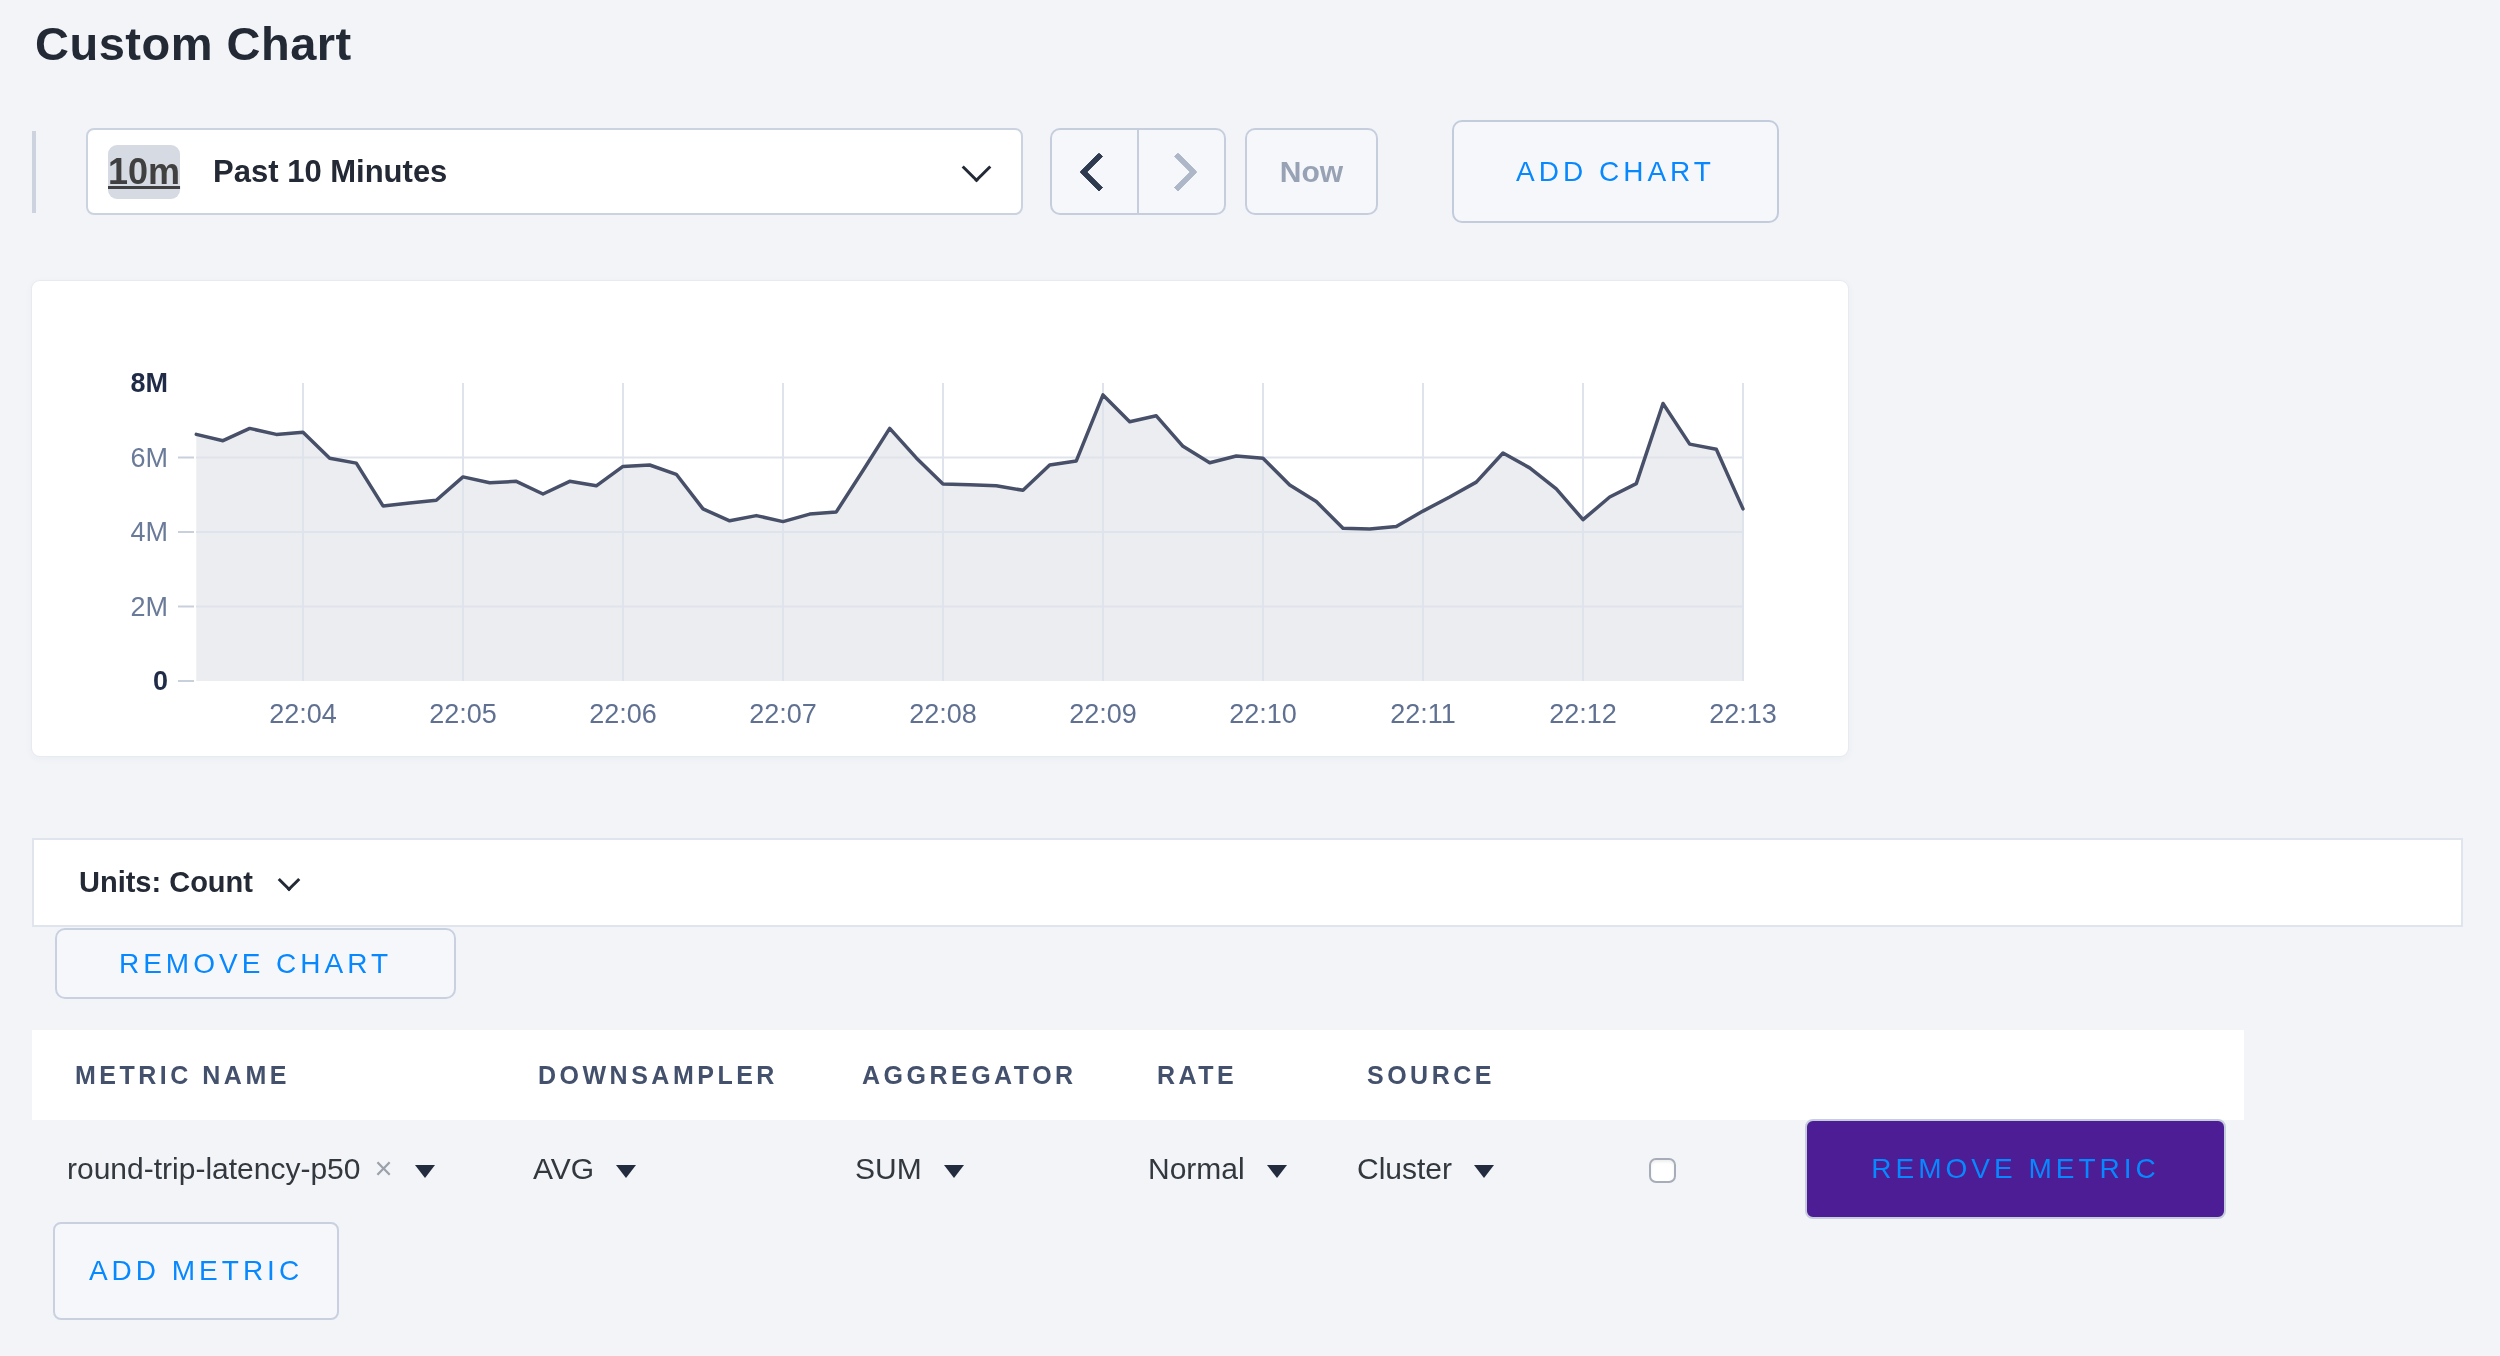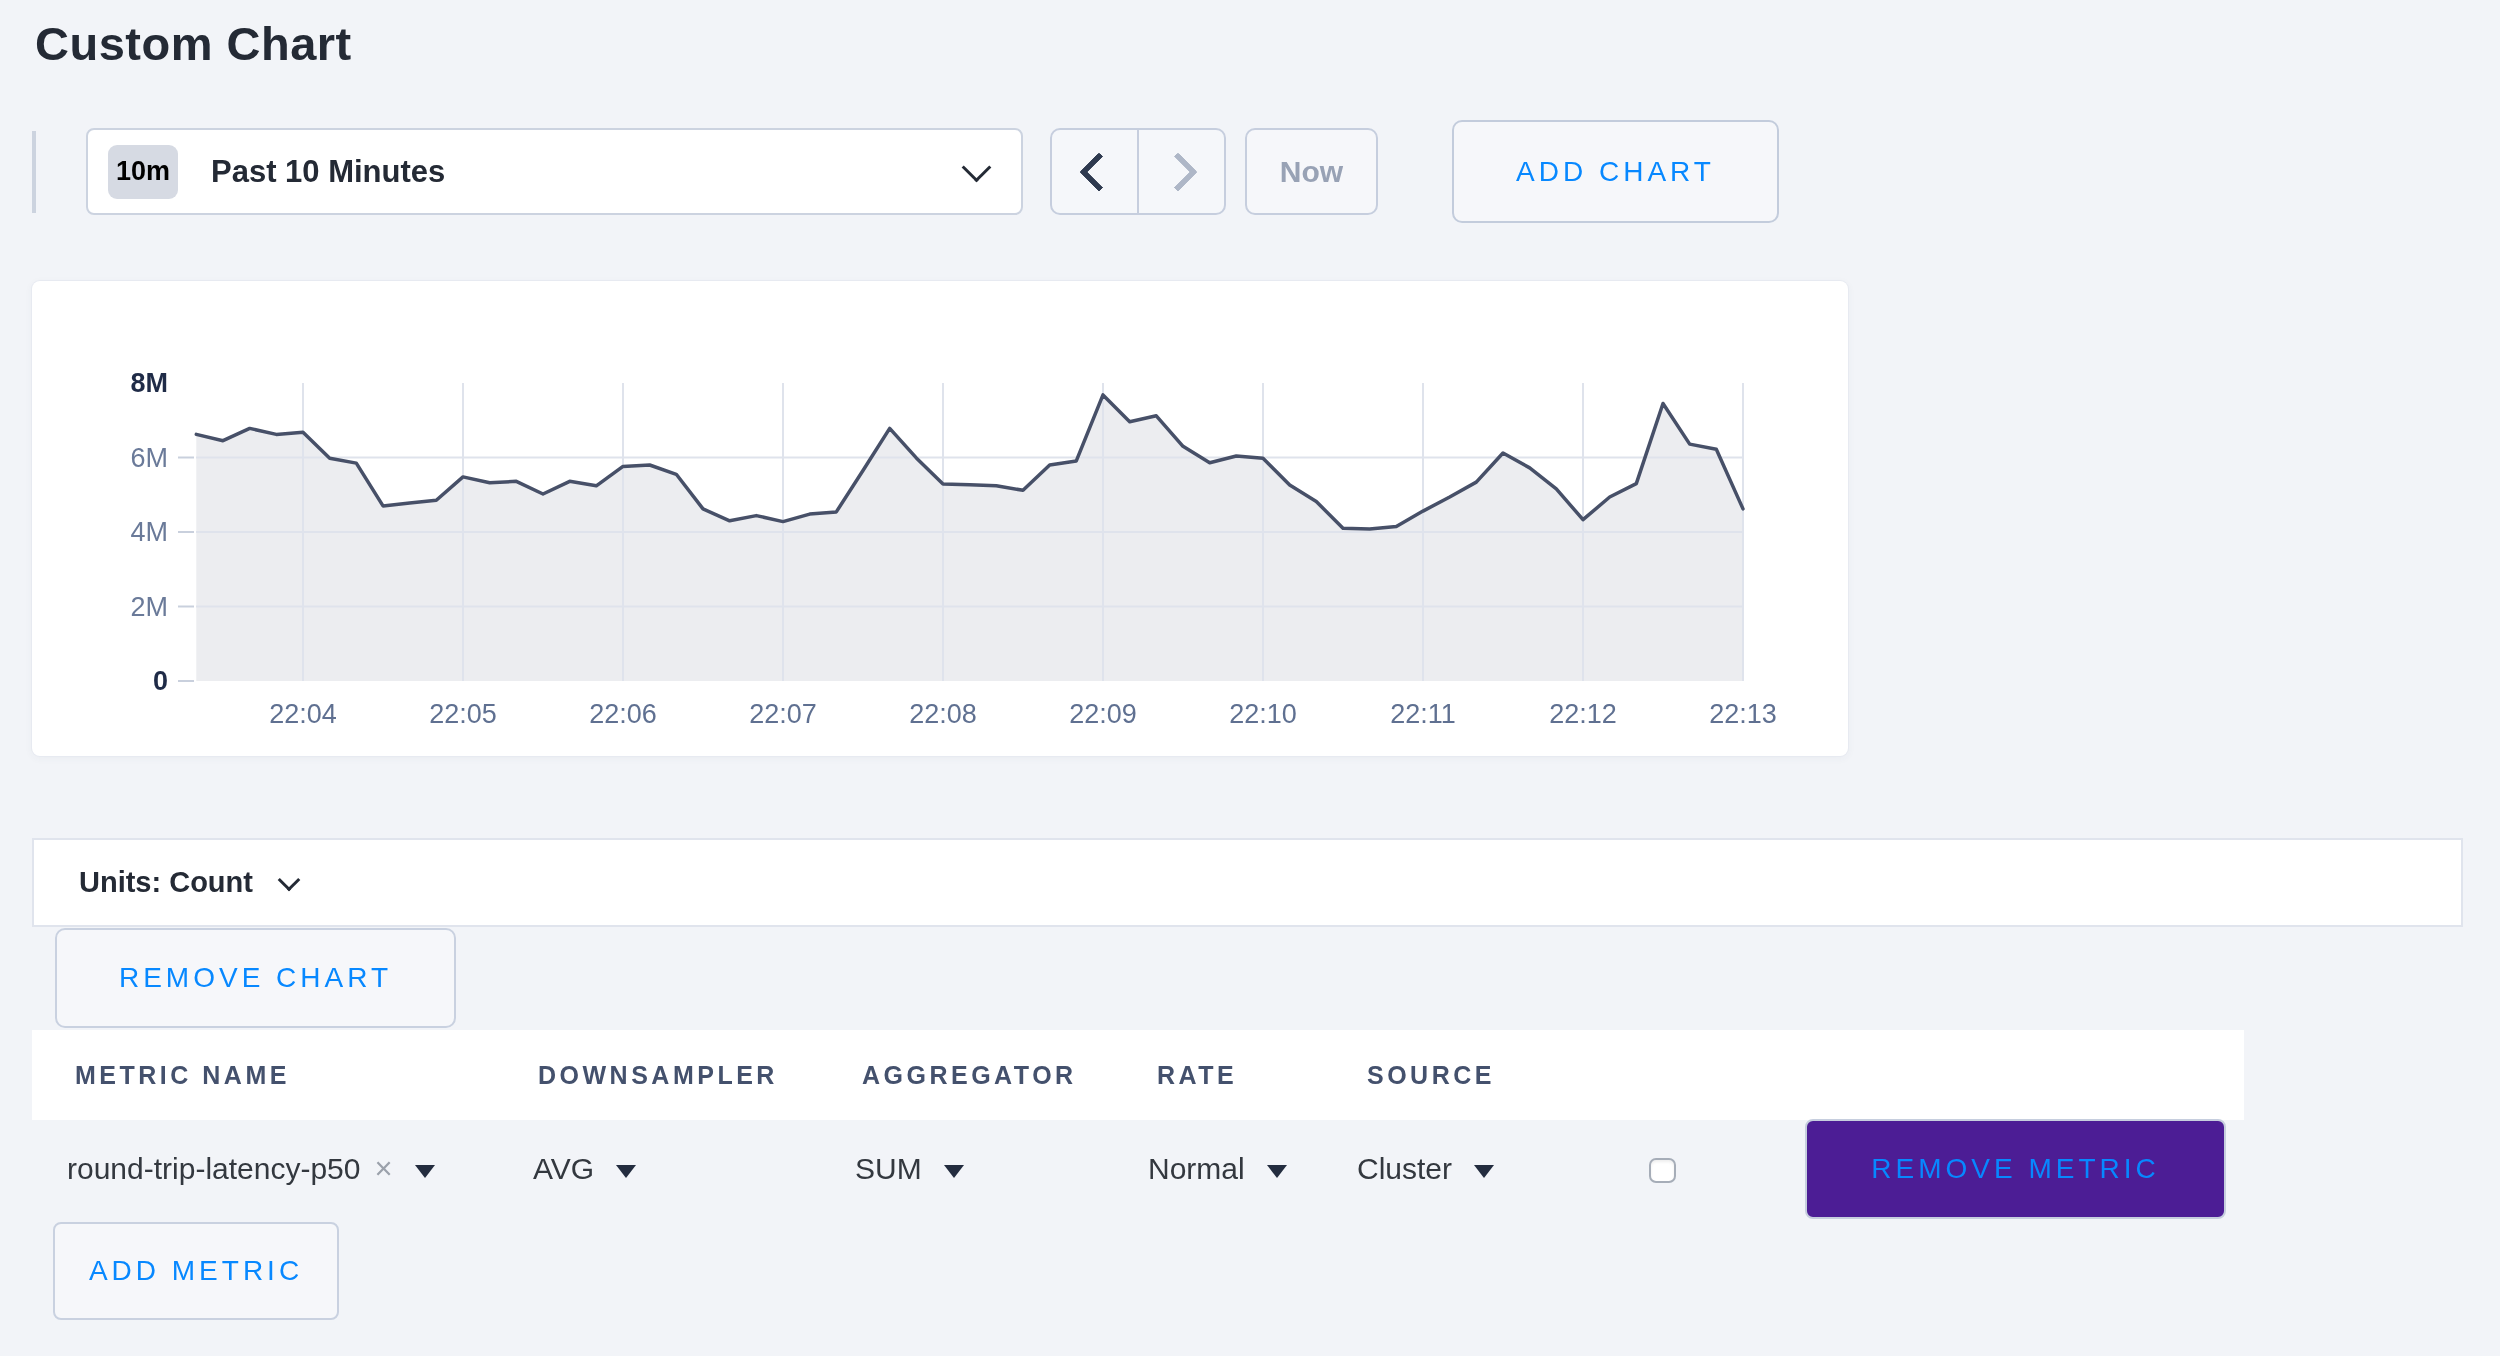--- a/index.html
+++ b/index.html
@@ -15,22 +15,22 @@
     left:35px;top:16px;font-size:47px;font-weight:700;color:#242a35;letter-spacing:.5px;
   }
   
   .accent-rule{left:32px;top:131px;width:4px;height:82px;background:#ccd3df;}
   .time-select{
     left:86px;top:128px;width:937px;height:87px;background:#fff;
     border:2px solid #ccd3e0;border-radius:8px;display:flex;align-items:center;
     padding:0 34px 0 20px;cursor:pointer;
   }
   .range-badge{
-    background:#d6dae3;color:#000000;font-weight:700;font-size:27px;border-radius:9px;
-    min-width:70px;height:54px;display:flex;align-items:center;justify-content:center;
+    background:#d6dae3;color:#404040;font-weight:700;font-size:36px;border-radius:9px;
+    min-width:70px;height:54px;display:flex;align-items:center;justify-content:center;text-decoration:underline;
   }
   .range-label{margin-left:33px;font-size:31px;font-weight:700;color:#242a35;}
   .chev-down{
     width:18px;height:18px;border-right:3px solid #242a35;border-bottom:3px solid #242a35;
     transform:rotate(45deg);margin-left:auto;margin-top:-8px;
   }
   .pager{
     left:1050px;top:128px;width:176px;height:87px;border:2px solid #c6cede;border-radius:10px;
     display:flex;background:rgba(255,255,255,.25);
   }
@@ -55,21 +55,21 @@
   }
   .chart-card svg{display:block;width:1816px;height:475px;}
   
   .units-bar{
     left:32px;top:838px;width:2431px;height:89px;background:#fff;border:2px solid #e0e4ed;
     display:flex;align-items:center;padding-left:45px;cursor:pointer;
   }
   .units-label{font-size:29px;font-weight:700;color:#242a35;}
   .units-chev{width:13px;height:13px;border-right:3px solid #242a35;border-bottom:3px solid #242a35;
     transform:rotate(45deg);margin-left:28px;margin-top:-6px;}
-  .remove-chart-btn{left:55px;top:928px;width:401px;height:100px;border-color:#c9d1e0;}
+  .remove-chart-btn{left:55px;top:928px;width:401px;height:71px;border-color:#c9d1e0;}
   
   .table-head{left:32px;top:1030px;width:2212px;height:90px;background:#fff;}
   .th{
     position:absolute;top:0;height:90px;display:flex;align-items:center;
     font-size:25px;font-weight:700;letter-spacing:3.5px;color:#44516d;white-space:nowrap;
   }
   .cell{
     position:absolute;top:1146px;height:46px;display:flex;align-items:center;
     font-size:30px;color:#33383f;cursor:pointer;white-space:nowrap;
   }

